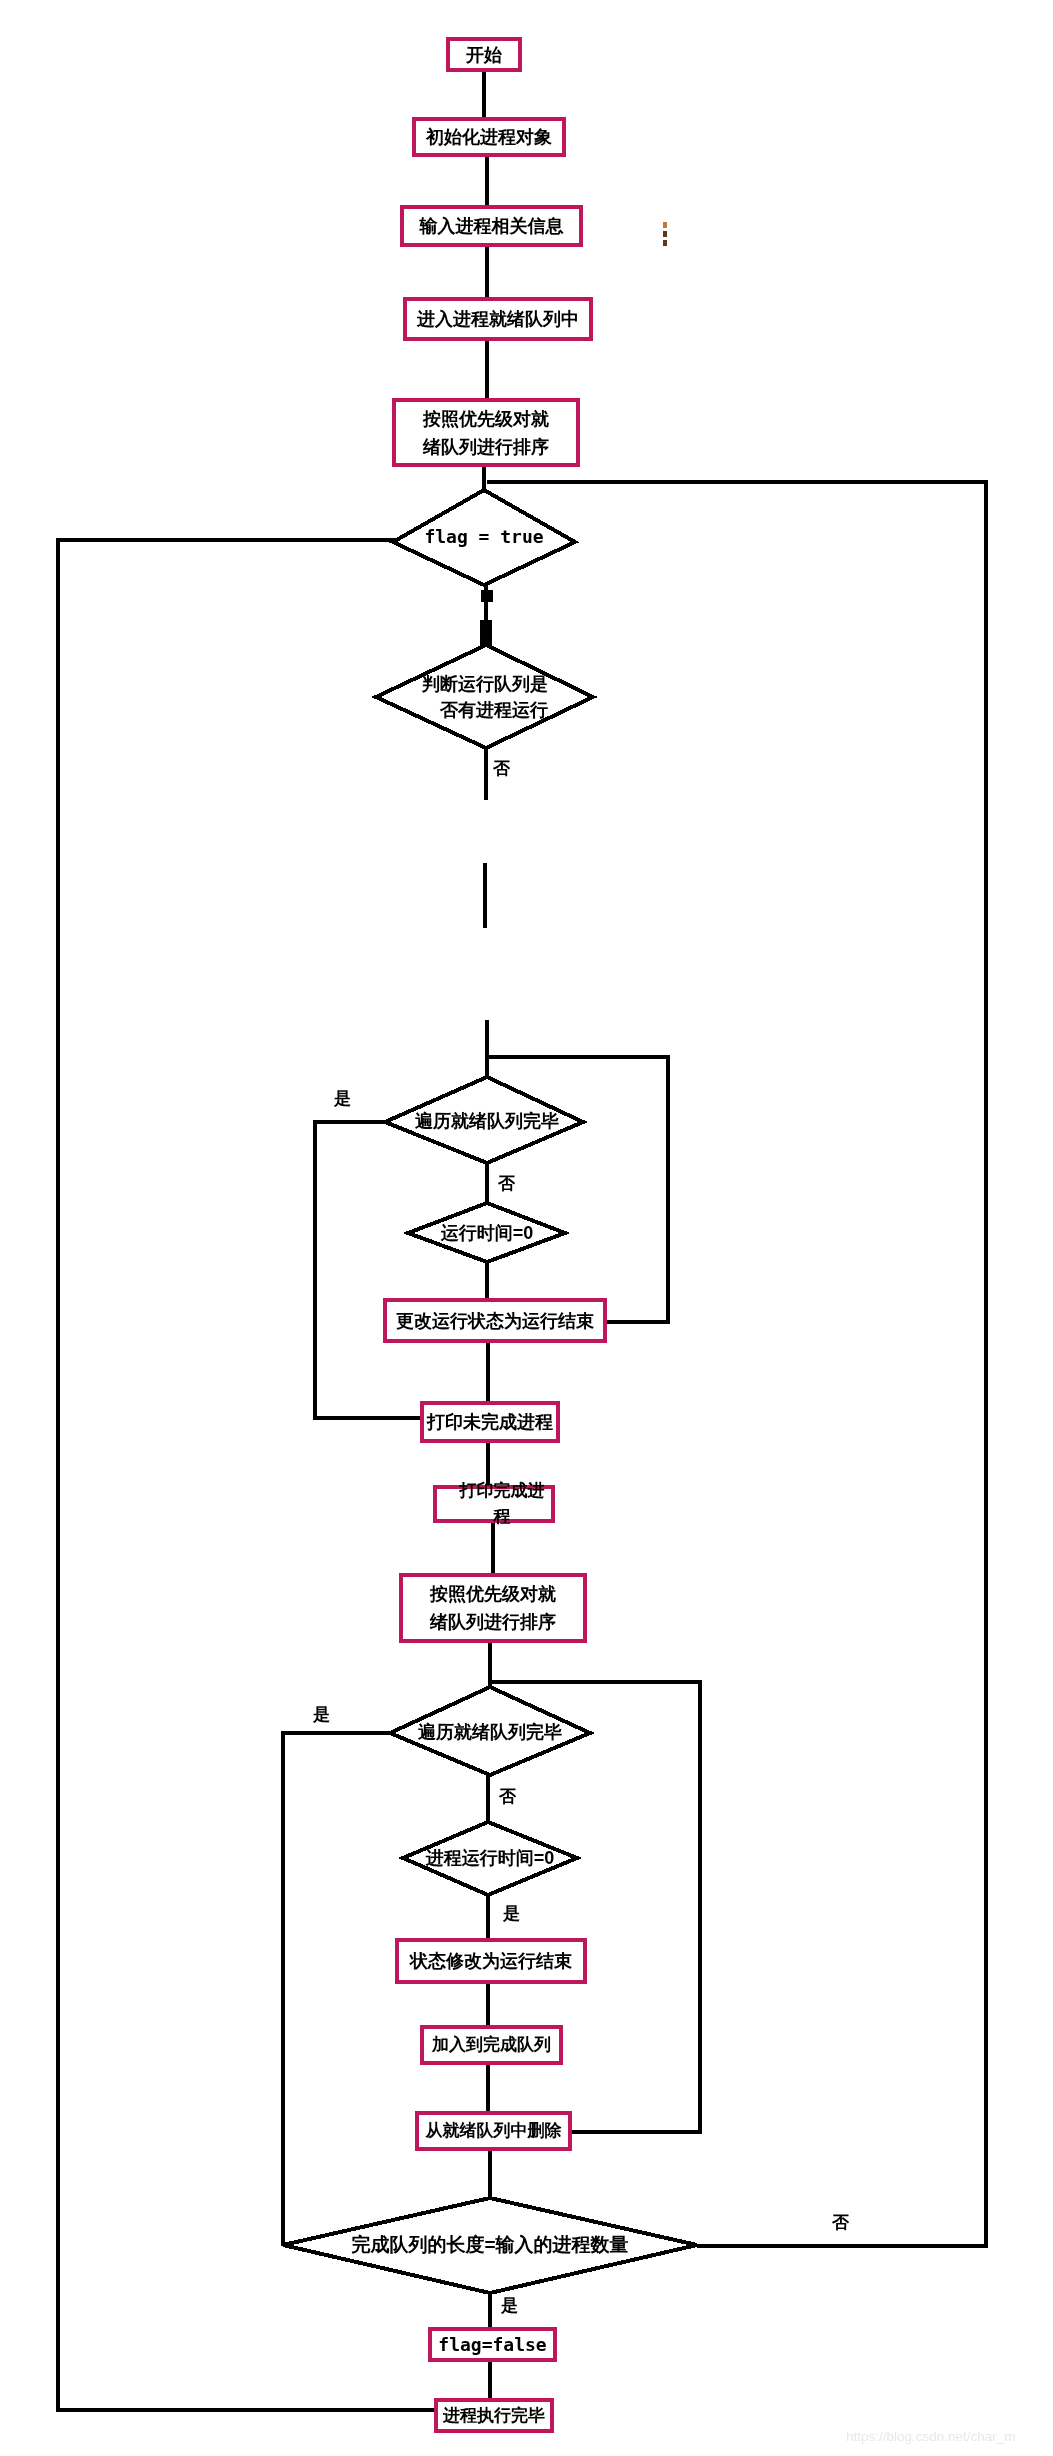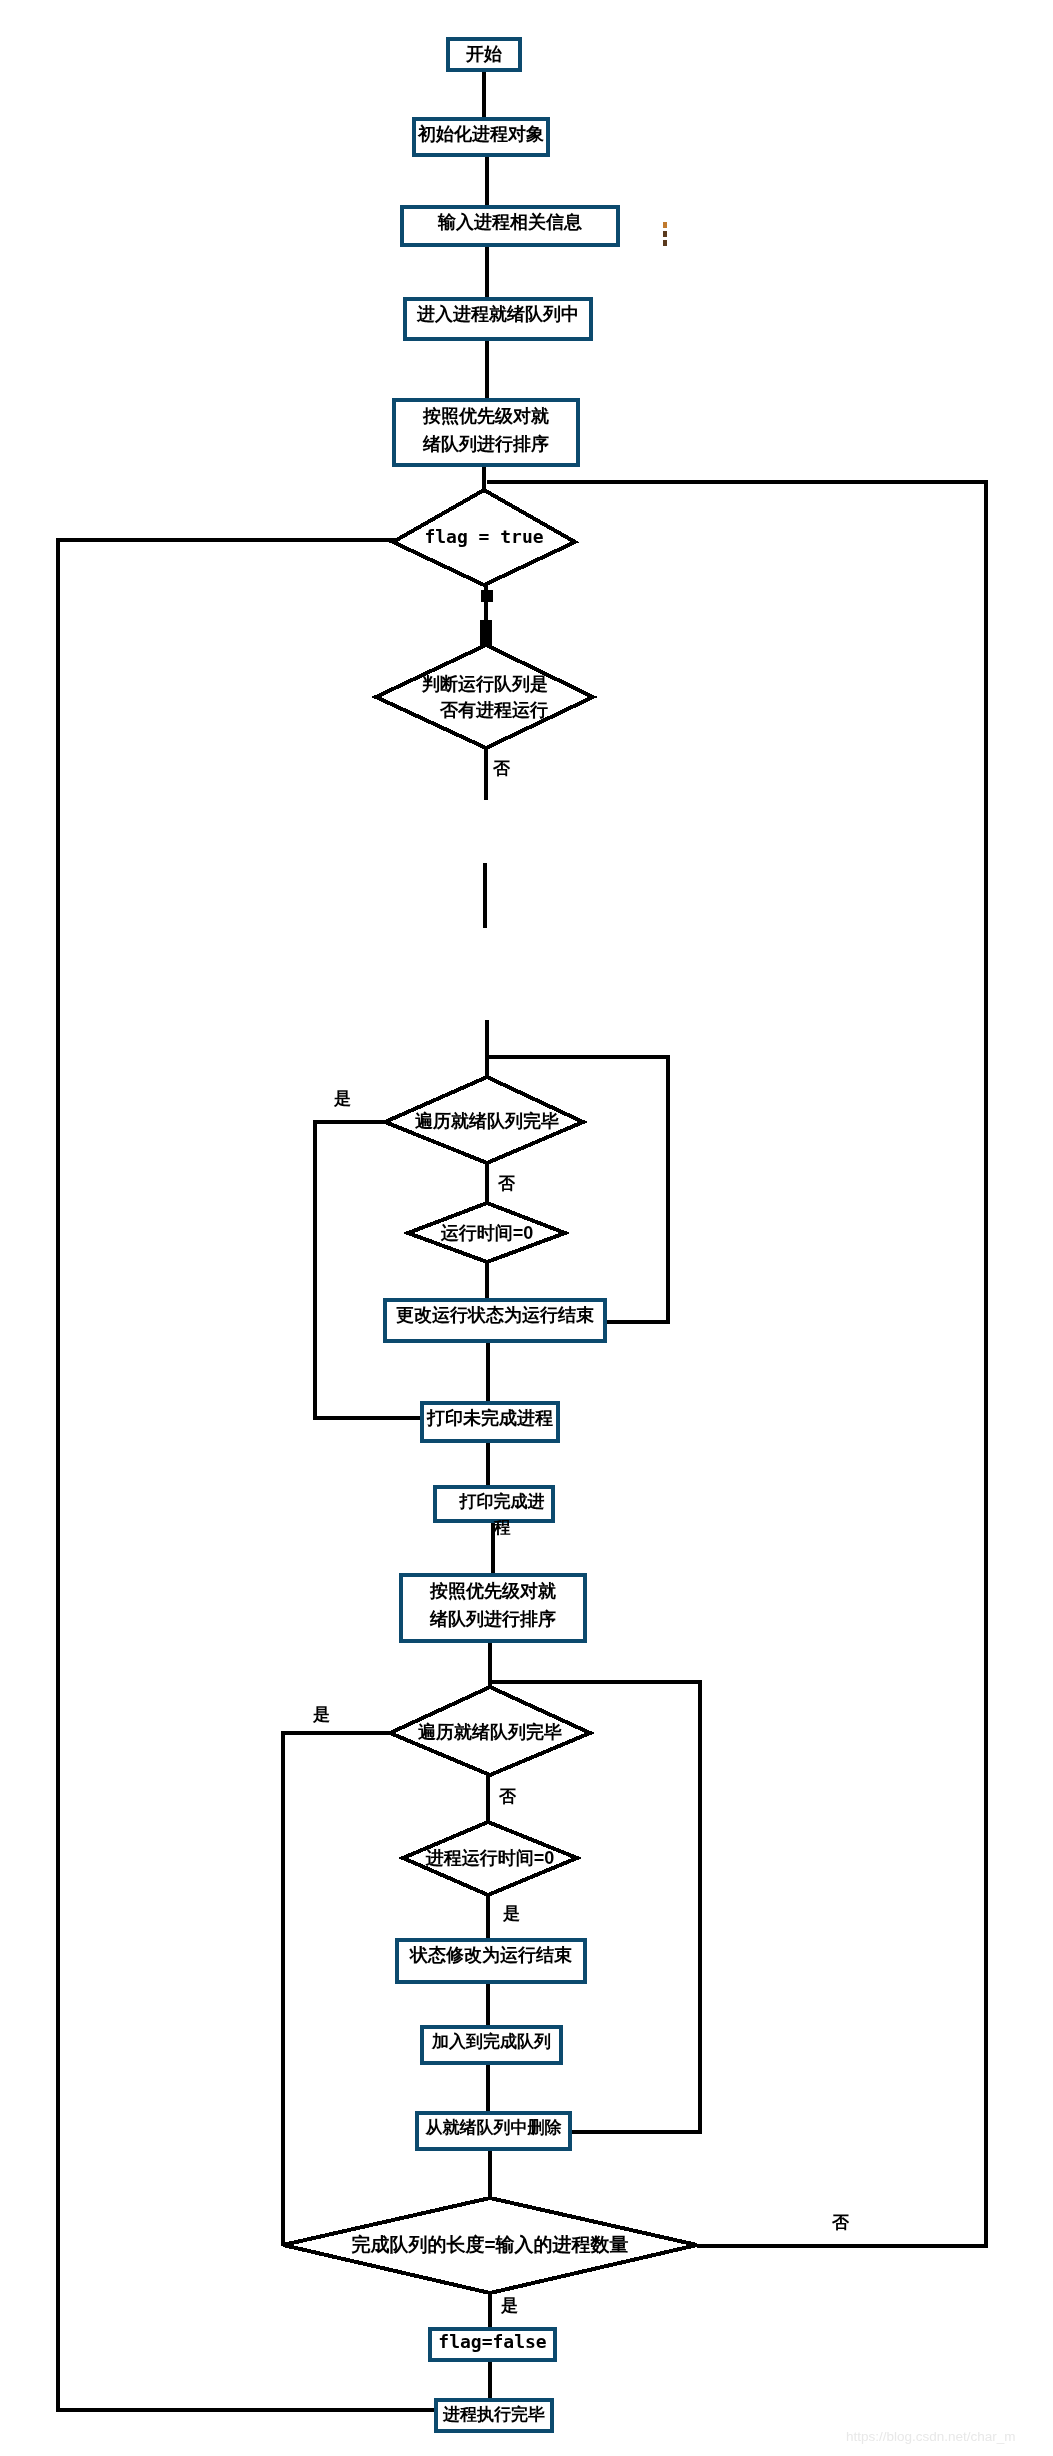--- a/index.html
+++ b/index.html
@@ -2,22 +2,22 @@
 <html><head>
 <meta charset="utf-8">
 <style>
   html,body{margin:0;padding:0;background:#ffffff;}
   .canvas{
     position:relative;width:1053px;height:2456px;background:#ffffff;overflow:hidden;
     font-family:"Liberation Sans",sans-serif;color:#000;
   }
   .canvas svg{position:absolute;left:0;top:0;}
   .box{
-    position:absolute;box-sizing:border-box;border:4px solid #0c4a6e;background:#fff;
-    display:flex;justify-content:center;text-align:center;
+    position:absolute;box-sizing:border-box;border:4px solid #be185d;background:#fff;
+    display:flex;align-items:center;justify-content:center;text-align:center;
   }
   .box.thick{border-width:5px;}
   .lbl{
     font-weight:bold;font-size:18px;line-height:26px;white-space:pre-line;
     font-family:"Liberation Sans",sans-serif;
   }
   .lbl.big{font-size:19px;line-height:29px;}
   .lbl.two{line-height:28px;}
   .mono{font-family:"DejaVu Sans Mono","Liberation Mono",monospace;font-weight:bold;font-size:18px;}
   .dlabel{
@@ -90,24 +90,24 @@
       <polygon fill="#fff" points="487,1203 565,1233 487,1262 408,1233"></polygon>
       <polygon fill="#fff" points="490,1687 590,1733 490,1775 390,1733"></polygon>
       <polygon fill="#fff" points="488,1822 577,1858 488,1895 403,1858"></polygon>
       <polygon fill="#fff" points="490,2198 697,2245 490,2293 283,2245"></polygon>
     </g>
   </svg>
 
   <div class="box" style="left:446px;top:37px;width:76px;height:35px;">
     <span class="lbl">开始</span>
   </div>
-  <div class="box" style="left:412px;top:117px;width:138px;height:40px;">
+  <div class="box" style="left:412px;top:117px;width:154px;height:40px;">
     <span class="lbl">初始化进程对象</span>
   </div>
-  <div class="box" style="left:400px;top:205px;width:220px;height:42px;">
+  <div class="box" style="left:400px;top:205px;width:183px;height:42px;">
     <span class="lbl">输入进程相关信息</span>
   </div>
   <div class="box" style="left:403px;top:297px;width:190px;height:44px;">
     <span class="lbl">进入进程就绪队列中</span>
   </div>
   <div class="box" style="left:392px;top:398px;width:188px;height:69px;">
     <span class="lbl two">按照优先级对就
 绪队列进行排序</span>
   </div>
   <div class="box" style="left:383px;top:1298px;width:224px;height:45px;">

